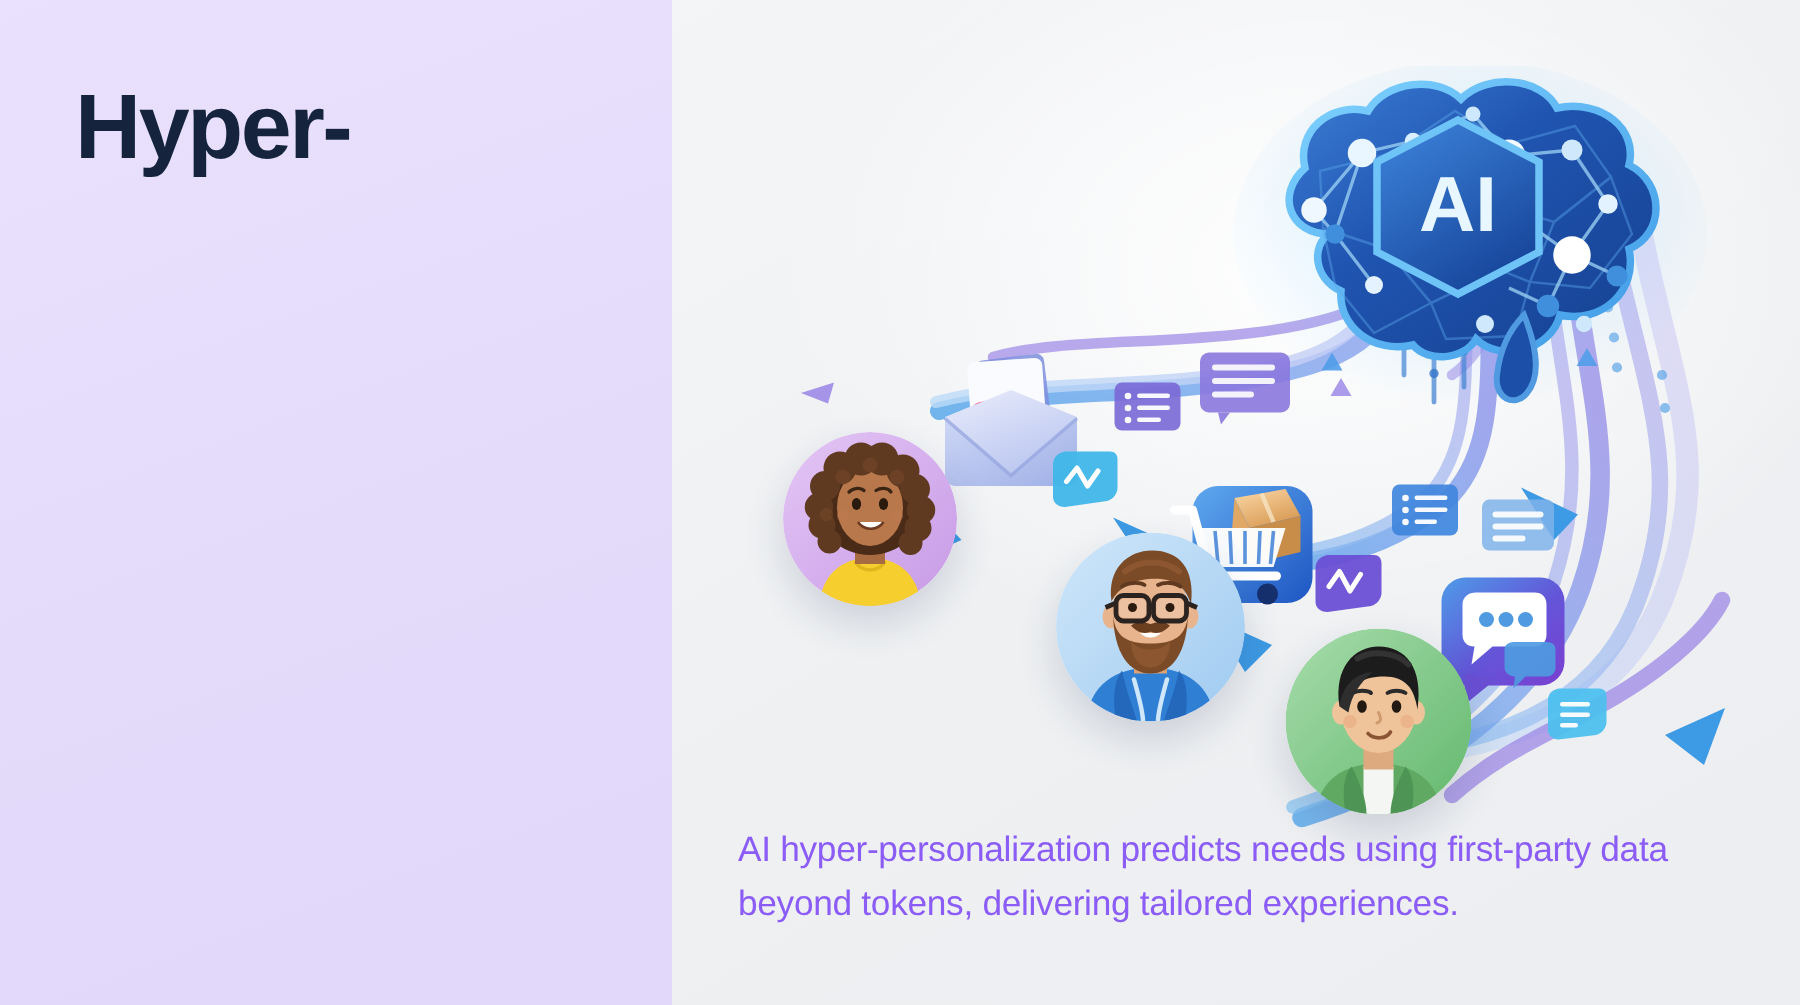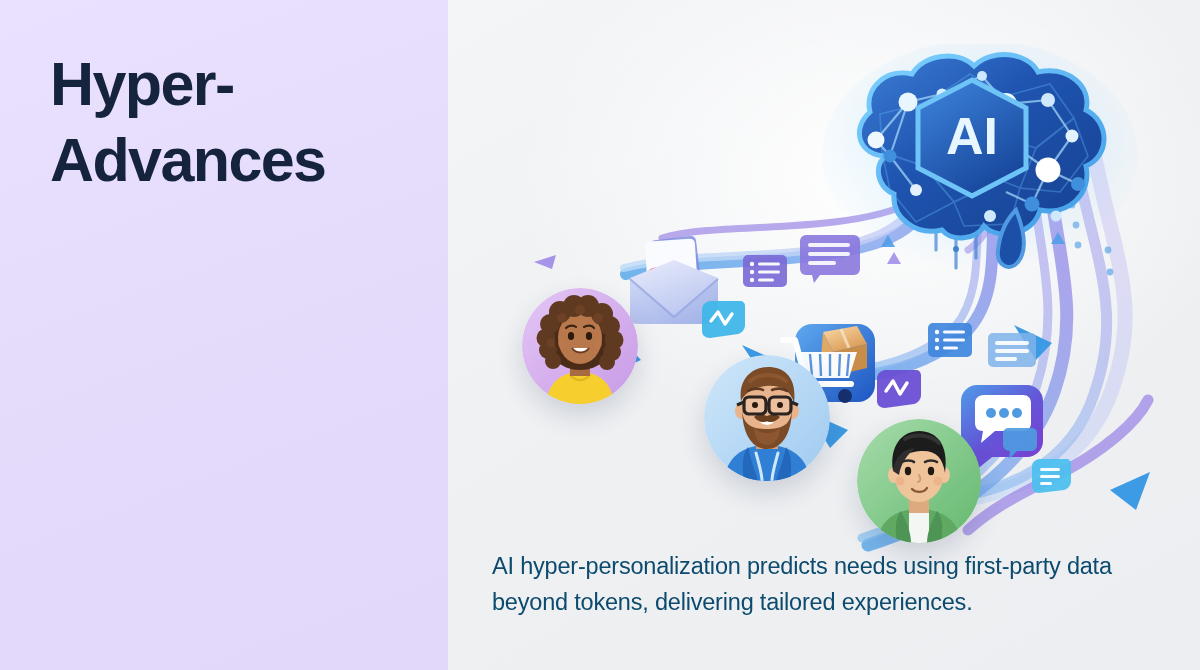--- a/index.html
+++ b/index.html
@@ -37,21 +37,21 @@
     white-space:nowrap;
   }
 
   
   .caption {
     position:absolute;
     left:492px; top:548px;
     width:640px;
     font-size:23.5px;
     line-height:36px;
-    color:#0c4a6e;
+    color:#8b5cf6;
     letter-spacing:-0.2px;
     z-index:6;
   }
 
   
   .stage {
     position:absolute;
     left:448px; top:0;
     width:752px; height:670px;
     background:
@@ -97,21 +97,20 @@
 </style>
 </head>
 <body>
 
 <div class="slide">
 
   <div class="left-panel"></div>
 
   <div class="title-block">
     <div class="title-line">Hyper-</div>
-    <div class="title-line">Advances</div>
   </div>
 
   <div class="stage">
 
     <svg width="752" height="670" viewBox="0 0 752 670">
       <defs>
         <linearGradient id="rbA" x1="0" y1="1" x2="1" y2="0">
           <stop offset="0%" stop-color="#55a6ea"></stop>
           <stop offset="45%" stop-color="#7fa8ee"></stop>
           <stop offset="100%" stop-color="#a487e6"></stop>

